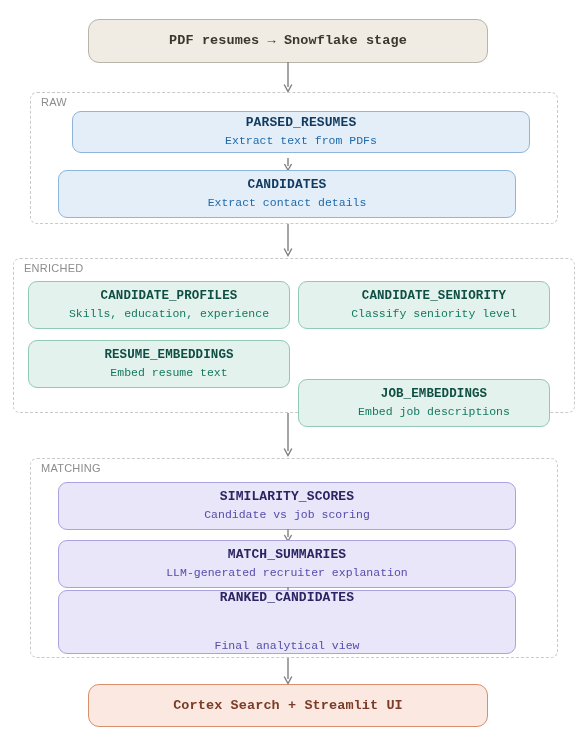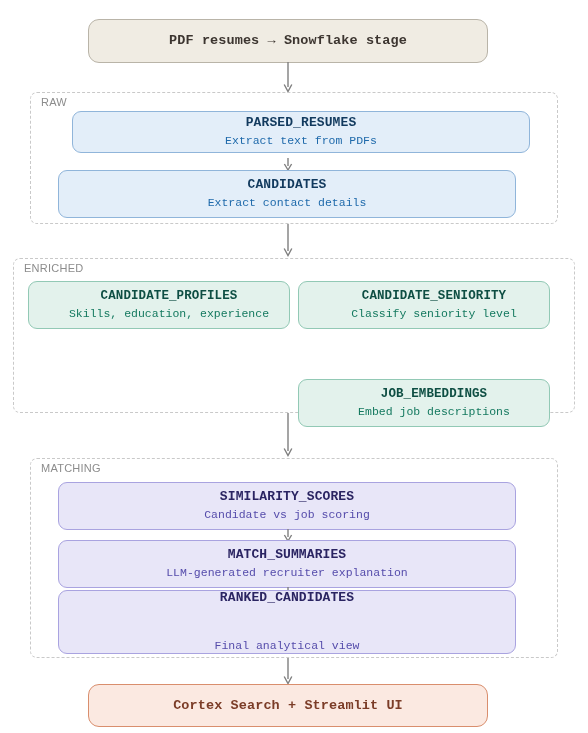--- a/index.html
+++ b/index.html
@@ -154,20 +154,24 @@
   <div class="node node-enriched" style="left:28px; top:281px; width:262px; height:48px;">
     <div class="title">CANDIDATE_PROFILES</div>
     <div class="subtitle">Skills, education, experience</div>
   </div>
 
   <div class="node node-enriched" style="left:298px; top:281px; width:252px; height:48px;">
     <div class="title">CANDIDATE_SENIORITY</div>
     <div class="subtitle">Classify seniority level</div>
   </div>
 
+  <div class="node node-enriched" style="left:28px; top:340px; width:262px; height:48px;">
+    <div class="title">RESUME_EMBEDDINGS</div>
+    <div class="subtitle">Embed resume text</div>
+  </div>
 
   <div class="node node-enriched" style="left:298px; top:340px; width:252px; height:48px;margin-top:39px;">
     <div class="title">JOB_EMBEDDINGS</div>
     <div class="subtitle">Embed job descriptions</div>
   </div>
 
   <svg class="arrow" style="left:280px; top:413px;" width="16" height="45">
     <line x1="8" y1="0" x2="8" y2="38" stroke="#7f7f7f" stroke-width="1.4"></line>
     <path d="M4.2,35.5 L8,42.5 L11.8,35.5" fill="none" stroke="#7f7f7f" stroke-width="1.4"></path>
   </svg>

